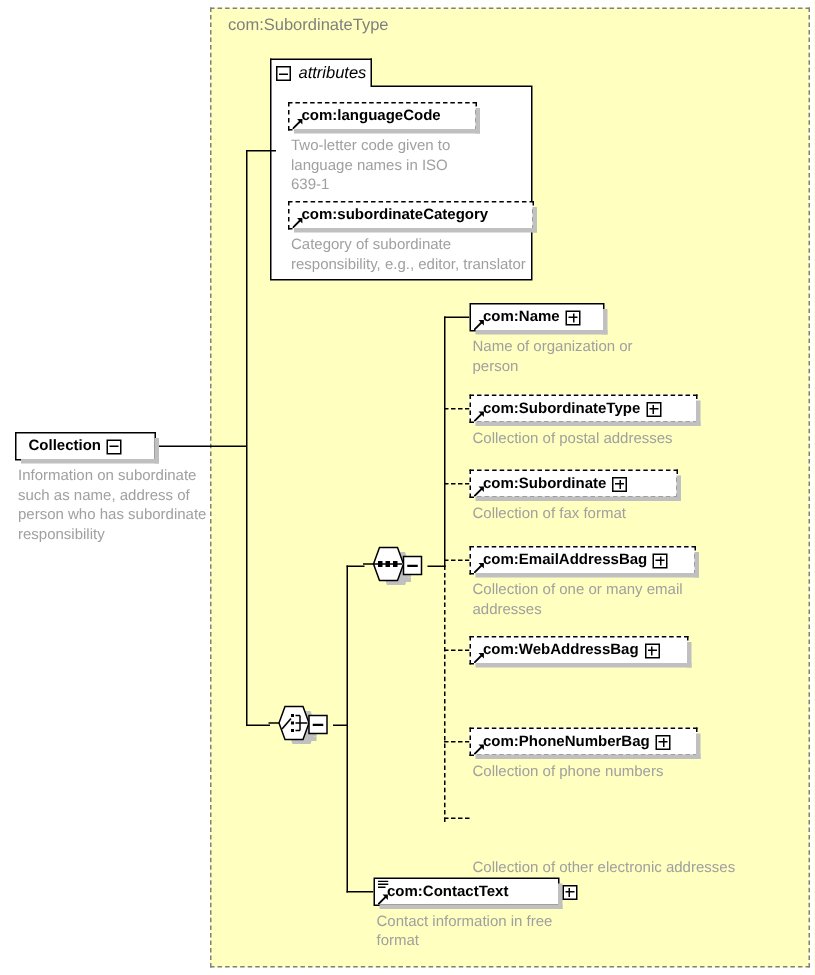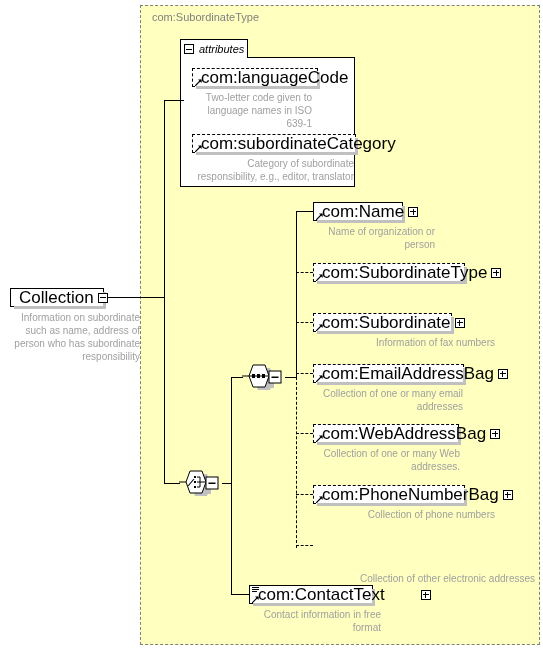--- a/index.html
+++ b/index.html
@@ -4,21 +4,21 @@
 <style>
   html,body{margin:0;padding:0;}
   body{
     width:543px;height:650px;
     background:#ffffff;
     font-family:"Liberation Sans","DejaVu Sans",sans-serif;
     position:relative;
     overflow:hidden;
     -webkit-font-smoothing:none;
   }
-  #canvas{position:absolute;left:0;top:0;width:543px;height:579px;text-align:right;}
+  #canvas{position:absolute;left:0;top:0;width:543px;height:579px;}
 
   
   .type-box{
     position:absolute;
     border:1px dashed #808080;
     background:#ffffbf;
     box-sizing:border-box;
   }
   .type-title{
     position:absolute;
@@ -75,22 +75,22 @@
     box-sizing:border-box;
     background:#ffffff;
     display:flex;
     align-items:center;
     height:19px;
     z-index:3;
   }
   .node.solid{border:1px solid #000;}
   .node.dashed{border:1px dashed #000;}
   .node .nm{
-    font-size:17px;
-    font-weight:normal;
+    font-size:10px;
+    font-weight:bold;
     color:#000;
     white-space:nowrap;
     margin-left:8px;
     margin-right:4px;
   }
   .node .pm{margin-right:3px;}
   
   .node::after{
     content:"";
     position:absolute;
@@ -267,31 +267,32 @@
 
   <div class="node dashed" style="left:313px;top:263px;width:152px;">
     <svg class="refarrow" viewBox="0 0 7 7">
       <path d="M0,7 L6,1" stroke="#000" stroke-width="1.2" fill="none"></path>
       <path d="M6.6,0.4 L6.6,4 L3,0.4 Z" fill="#000"></path>
     </svg>
     <span class="nm">com:SubordinateType</span>
     <span class="pm plus"></span>
     <span class="shadow-r"></span>
   </div>
+  <div class="doc" style="left:315px;top:286px;width:180px;">Collection of postal addresses</div>
 
   <div class="node dashed" style="left:313px;top:313px;width:139px;">
     <svg class="refarrow" viewBox="0 0 7 7">
       <path d="M0,7 L6,1" stroke="#000" stroke-width="1.2" fill="none"></path>
       <path d="M6.6,0.4 L6.6,4 L3,0.4 Z" fill="#000"></path>
     </svg>
     <span class="nm">com:Subordinate</span>
     <span class="pm plus"></span>
     <span class="shadow-r"></span>
   </div>
-  <div class="doc" style="left:315px;top:336px;width:180px;">Information of fax numbers</div>
+  <div class="doc" style="left:315px;top:336px;width:180px;">Collection of fax format</div>
 
   <div class="node dashed" style="left:313px;top:364px;width:151px;">
     <svg class="refarrow" viewBox="0 0 7 7">
       <path d="M0,7 L6,1" stroke="#000" stroke-width="1.2" fill="none"></path>
       <path d="M6.6,0.4 L6.6,4 L3,0.4 Z" fill="#000"></path>
     </svg>
     <span class="nm">com:EmailAddressBag</span>
     <span class="pm plus"></span>
     <span class="shadow-r"></span>
   </div>
@@ -299,21 +300,20 @@
 
   <div class="node dashed" style="left:313px;top:424px;width:146px;">
     <svg class="refarrow" viewBox="0 0 7 7">
       <path d="M0,7 L6,1" stroke="#000" stroke-width="1.2" fill="none"></path>
       <path d="M6.6,0.4 L6.6,4 L3,0.4 Z" fill="#000"></path>
     </svg>
     <span class="nm">com:WebAddressBag</span>
     <span class="pm plus"></span>
     <span class="shadow-r"></span>
   </div>
-  <div class="doc" style="left:315px;top:447px;width:145px;">Collection of one or many Web addresses.</div>
 
   <div class="node dashed" style="left:313px;top:485px;width:152px;">
     <svg class="refarrow" viewBox="0 0 7 7">
       <path d="M0,7 L6,1" stroke="#000" stroke-width="1.2" fill="none"></path>
       <path d="M6.6,0.4 L6.6,4 L3,0.4 Z" fill="#000"></path>
     </svg>
     <span class="nm">com:PhoneNumberBag</span>
     <span class="pm plus"></span>
     <span class="shadow-r"></span>
   </div>

